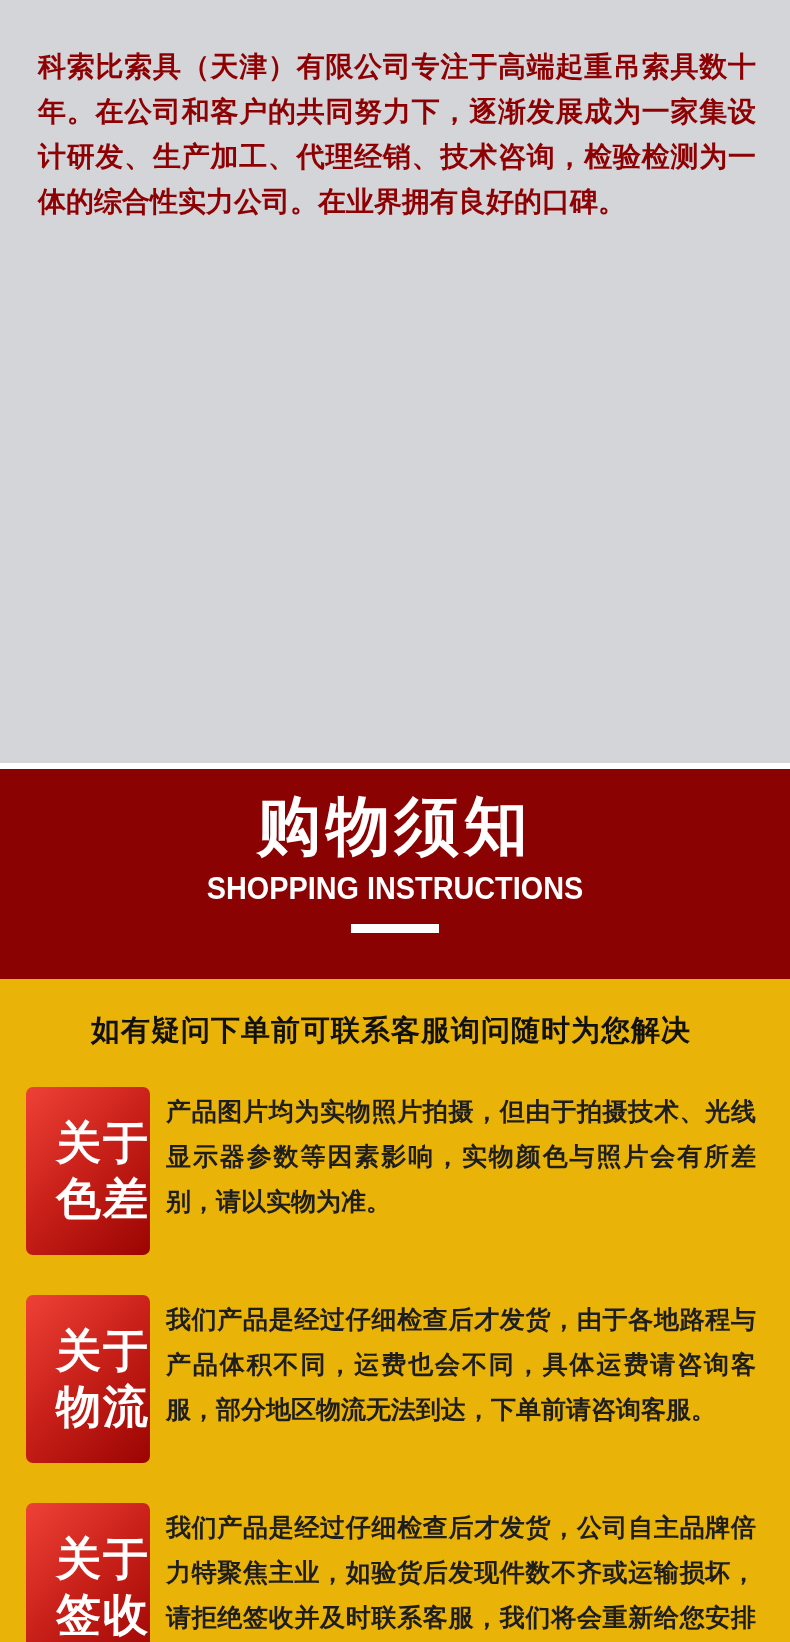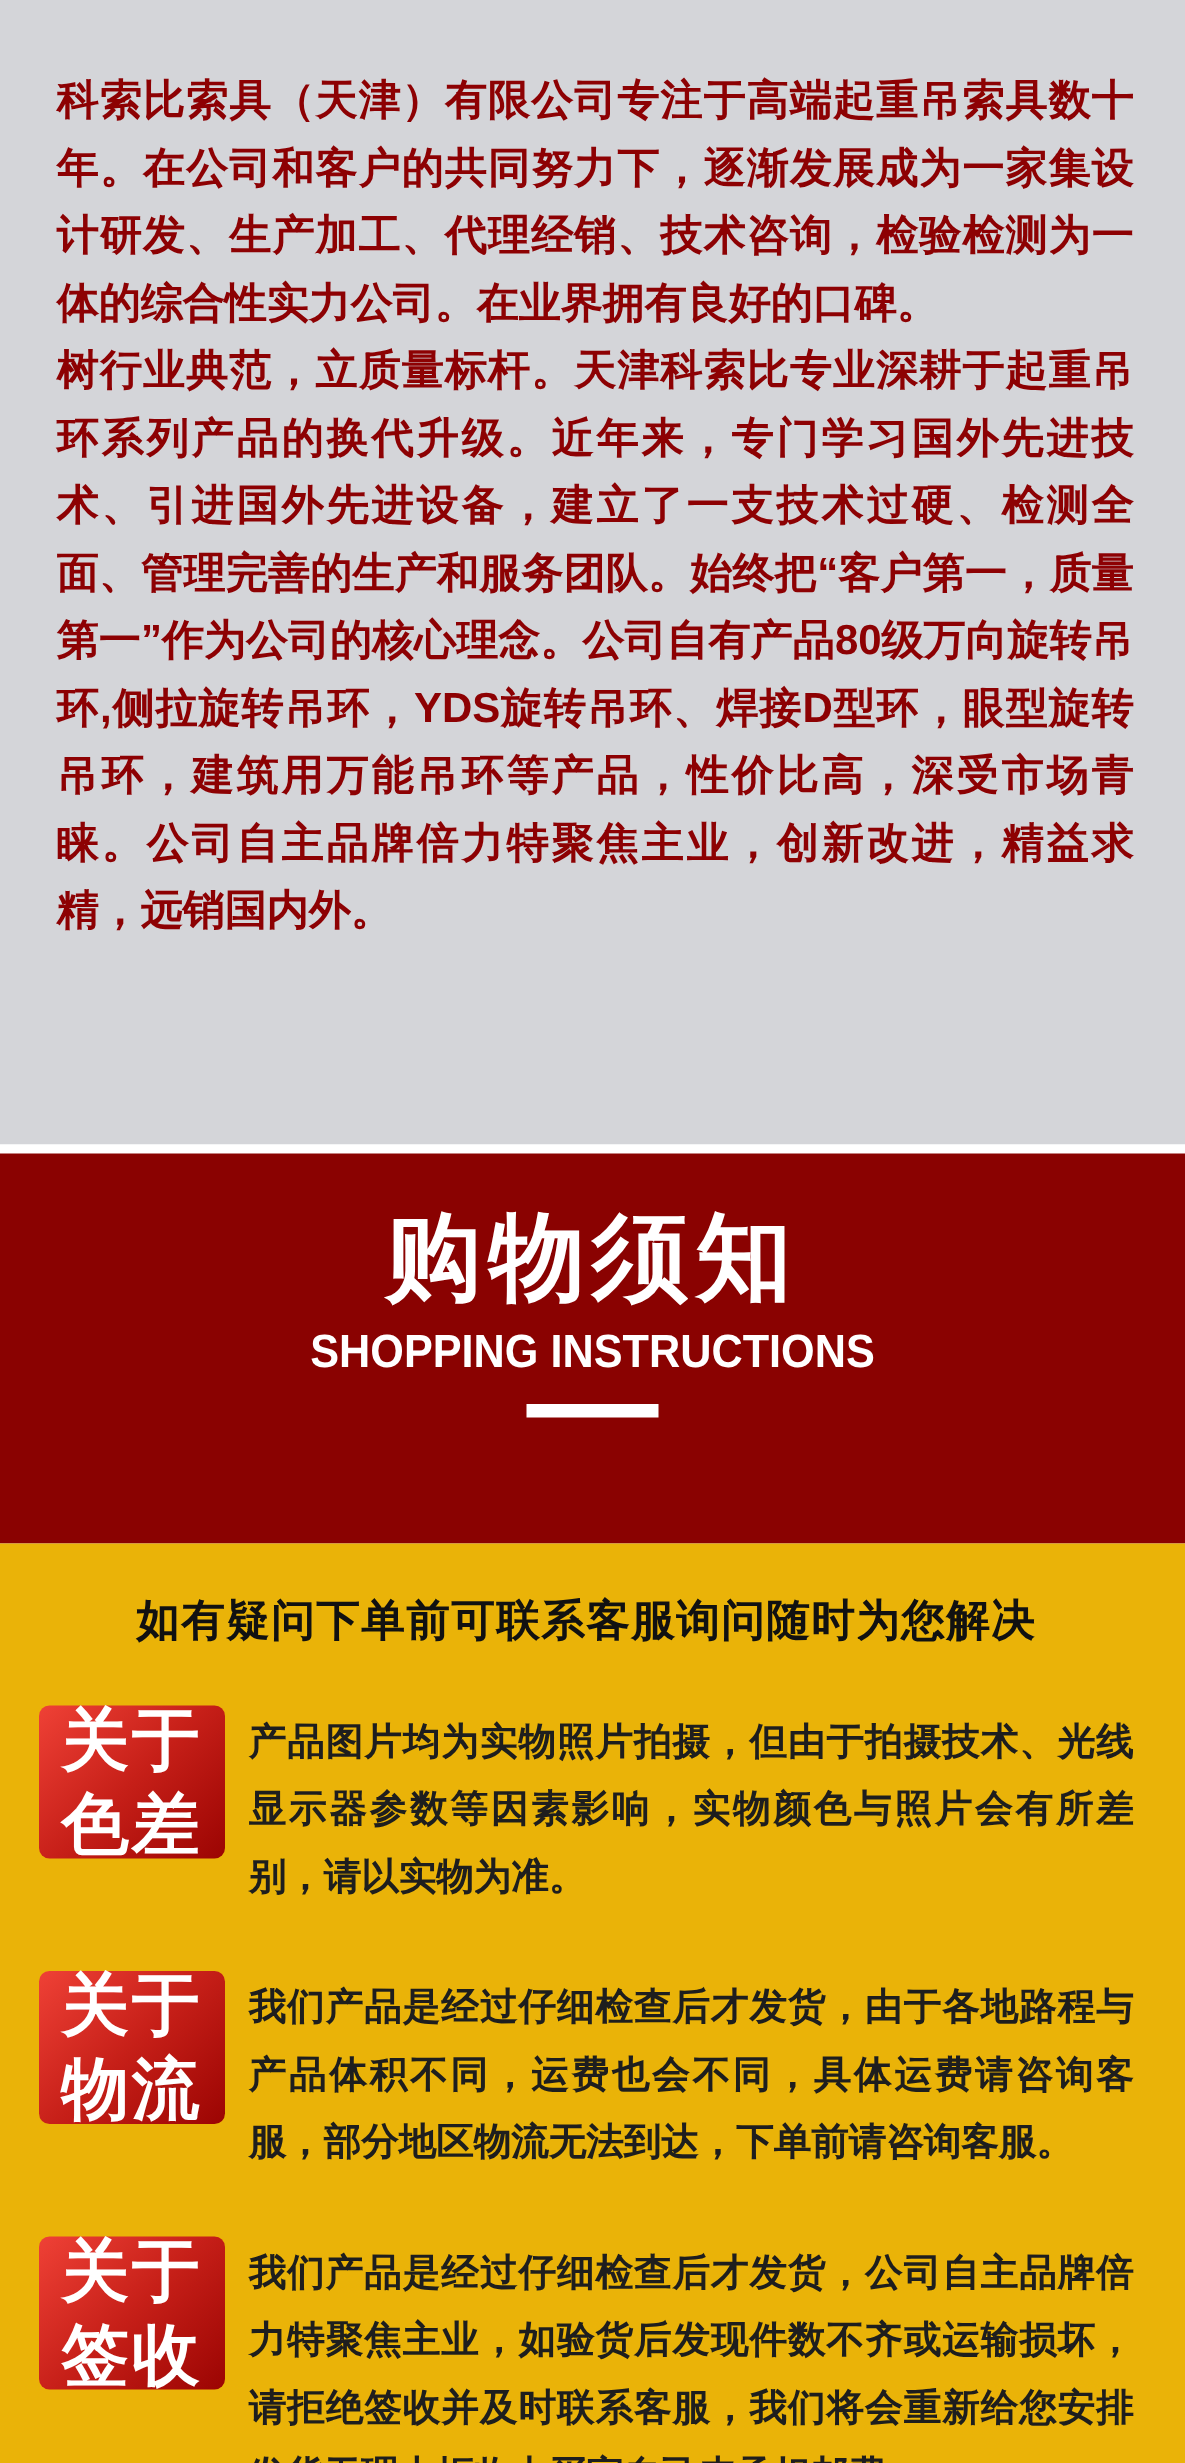--- a/index.html
+++ b/index.html
@@ -21,25 +21,25 @@
     line-height: 45px;
     font-weight: 600;
     text-align: justify;
   }
   .intro p { margin: 0; }
 
   .gap { height: 6px; background: #ffffff; }
 
   
   .banner {
-    height: 260px;
+    height: 210px;
     box-sizing: border-box;
     background: #8a0201;
     text-align: center;
-    padding-top: 32px;
+    padding-top: 20px;
     overflow: hidden;
   }
   .banner-title {
     color: #ffffff;
     font-size: 64px;
     font-weight: 800;
     letter-spacing: 5px;
     line-height: 74px;
   }
   .banner-sub {
@@ -72,51 +72,50 @@
     color: #111111;
     letter-spacing: 1px;
   }
   .notice-row {
     display: flex;
     align-items: flex-start;
   }
   .notice-row + .notice-row { margin-top: 40px; }
   .badge {
     flex: 0 0 124px;
-    height: 102px;
+    height: 168px;
     border-radius: 7px;
     background: linear-gradient(135deg, #ef4136 0%, #c61f18 50%, #9b0402 100%);
     color: #ffffff;
     font-size: 45px;
     font-weight: 700;
     line-height: 56px;
     letter-spacing: 2px;
     display: flex;
     flex-direction: column;
-    align-items: center;
+    align-items: flex-end;
     justify-content: center;
   }
   .notice-text {
     flex: 1;
     margin: 2px 0 0 16px;
     font-size: 25px;
     line-height: 45px;
     color: #1e1e1e;
     font-weight: 600;
     text-align: justify;
   }
 </style>
 </head>
 <body>
 
 <div class="page">
 
   <section class="intro">
     <p>科索比索具（天津）有限公司专注于高端起重吊索具数十年。在公司和客户的共同努力下，逐渐发展成为一家集设计研发、生产加工、代理经销、技术咨询，检验检测为一体的综合性实力公司。在业界拥有良好的口碑。</p>
-    <p>树行业典范，立质量标杆。天津科索比专业深耕于起重吊环系列产品的换代升级。近年来，专门学习国外先进技术、引进国外先进设备，建立了一支技术过硬、检测全面、管理完善的生产和服务团队。始终把“客户第一，质量第一”作为公司的核心理念。公司自有产品80级万向旋转吊环,侧拉旋转吊环，YDS旋转吊环、焊接D型环，眼型旋转吊环，建筑用万能吊环等产品，性价比高，深受市场青睐。公司自主品牌倍力特聚焦主业，创新改进，精益求精，远销国内外。</p>
   </section>
 
   <div class="gap"></div>
 
   <section class="banner">
     <div class="banner-title">购物须知</div>
     <div class="banner-sub">SHOPPING INSTRUCTIONS</div>
     <div class="banner-dash"></div>
   </section>
 

